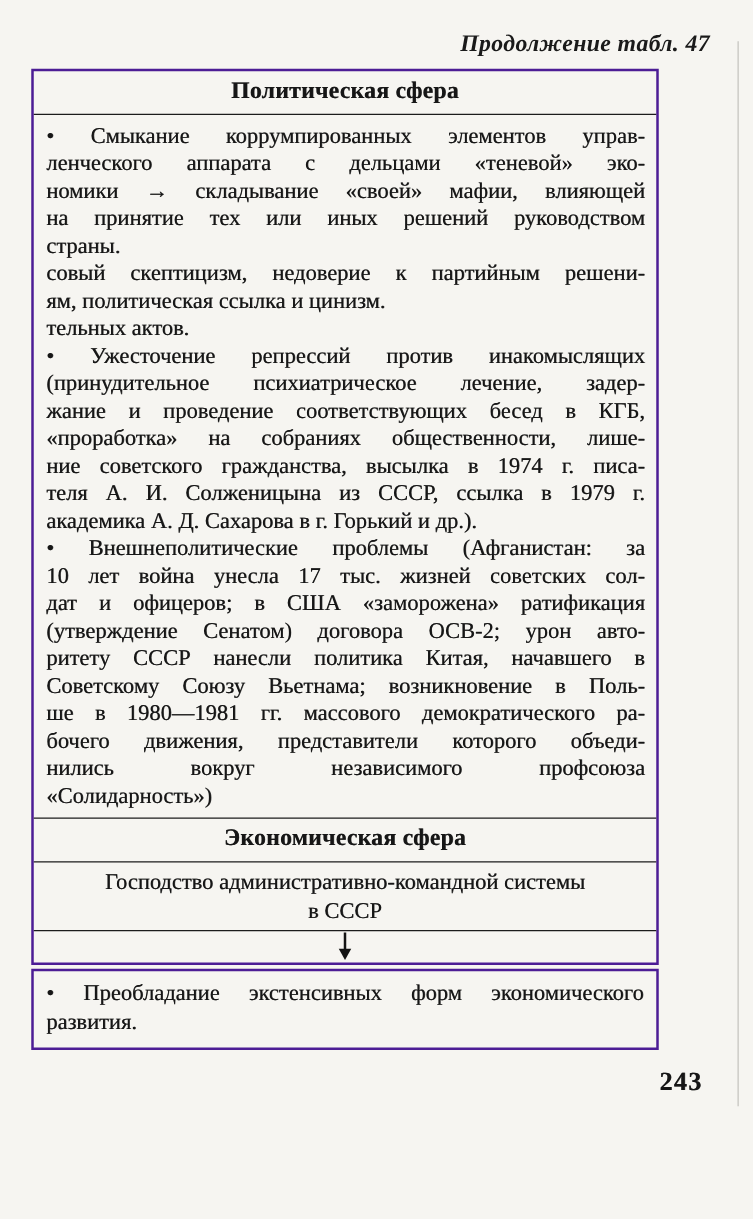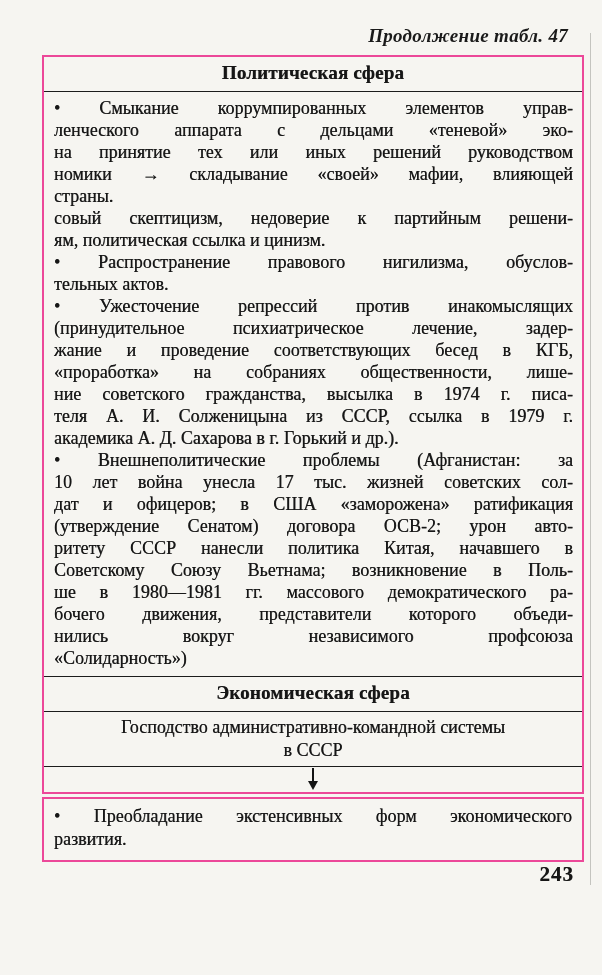--- a/index.html
+++ b/index.html
@@ -22,24 +22,24 @@
     margin: 25px 34px 8px 0;
     text-align: right;
     font-style: italic;
     font-weight: bold;
     font-size: 19px;
     letter-spacing: 0.3px;
     color: #1a1a1a;
     padding-left: 11px;
   }
   .tbl {
-    margin-left: 42px;
-    width: 542px;
+    margin-left: 25px;
+    width: 502px;
     box-sizing: border-box;
-    border: 2px solid #ec4899;
+    border: 2px solid #4c1d95;
     text-shadow: 0.35px 0 0 rgba(25,25,25,0.75);
   }
   .row { border-top: 1.5px solid #1c1c1c; }
   .row:first-child { border-top: none; }
   .header-row {
     text-align: center;
     font-weight: bold;
     font-size: 19px;
     padding: 5px 6px 7px;
     letter-spacing: 0.2px;
@@ -92,21 +92,22 @@
   }
   .effectbox {
     margin-top: 3px;
   }
   .effect-cell {
     padding: 6px 10px 9px;
     font-size: 18px;
     line-height: 23px;
   }
   .pagenum {
-    padding-right: 28px;
+    margin-top: 13px;
+    padding-right: 40px;
     text-align: right;
     font-weight: bold;
     font-size: 21px;
     letter-spacing: 1px;
     text-shadow: 0.35px 0 0 rgba(25,25,25,0.75);
   }
   .scanline {
     position: absolute;
     top: 8px;
     right: 11px;
@@ -122,30 +123,29 @@
 
   <div class="caption">Продолжение табл. 47</div>
 
   <div class="tbl">
     <div class="row header-row">Политическая сфера</div>
 
     <div class="row body-cell">
         <div class="para">
           <div class="tline">• Смыкание коррумпированных элементов управ-</div>
           <div class="tline">ленческого аппарата с дельцами «теневой» эко-</div>
+          <div class="tline">номики → складывание «своей» мафии, влияющей</div>
           <div class="tline">на принятие тех или иных решений руководством</div>
-          <div class="tline">номики → складывание «своей» мафии, влияющей</div>
           <div class="tline last">страны.</div>
         </div>
         <div class="para">
           <div class="tline">совый скептицизм, недоверие к партийным решени-</div>
           <div class="tline last">ям, политическая ссылка и цинизм.</div>
         </div>
         <div class="para">
-          <div class="tline">• Распространение правового нигилизма, обуслов-</div>
           <div class="tline last">тельных актов.</div>
         </div>
         <div class="para">
           <div class="tline">• Ужесточение репрессий против инакомыслящих</div>
           <div class="tline">(принудительное психиатрическое лечение, задер-</div>
           <div class="tline">жание и проведение соответствующих бесед в КГБ,</div>
           <div class="tline">«проработка» на собраниях общественности, лише-</div>
           <div class="tline">ние советского гражданства, высылка в 1974 г. писа-</div>
           <div class="tline">теля А. И. Солженицына из СССР, ссылка в 1979 г.</div>
           <div class="tline last">академика А. Д. Сахарова в г. Горький и др.).</div>

